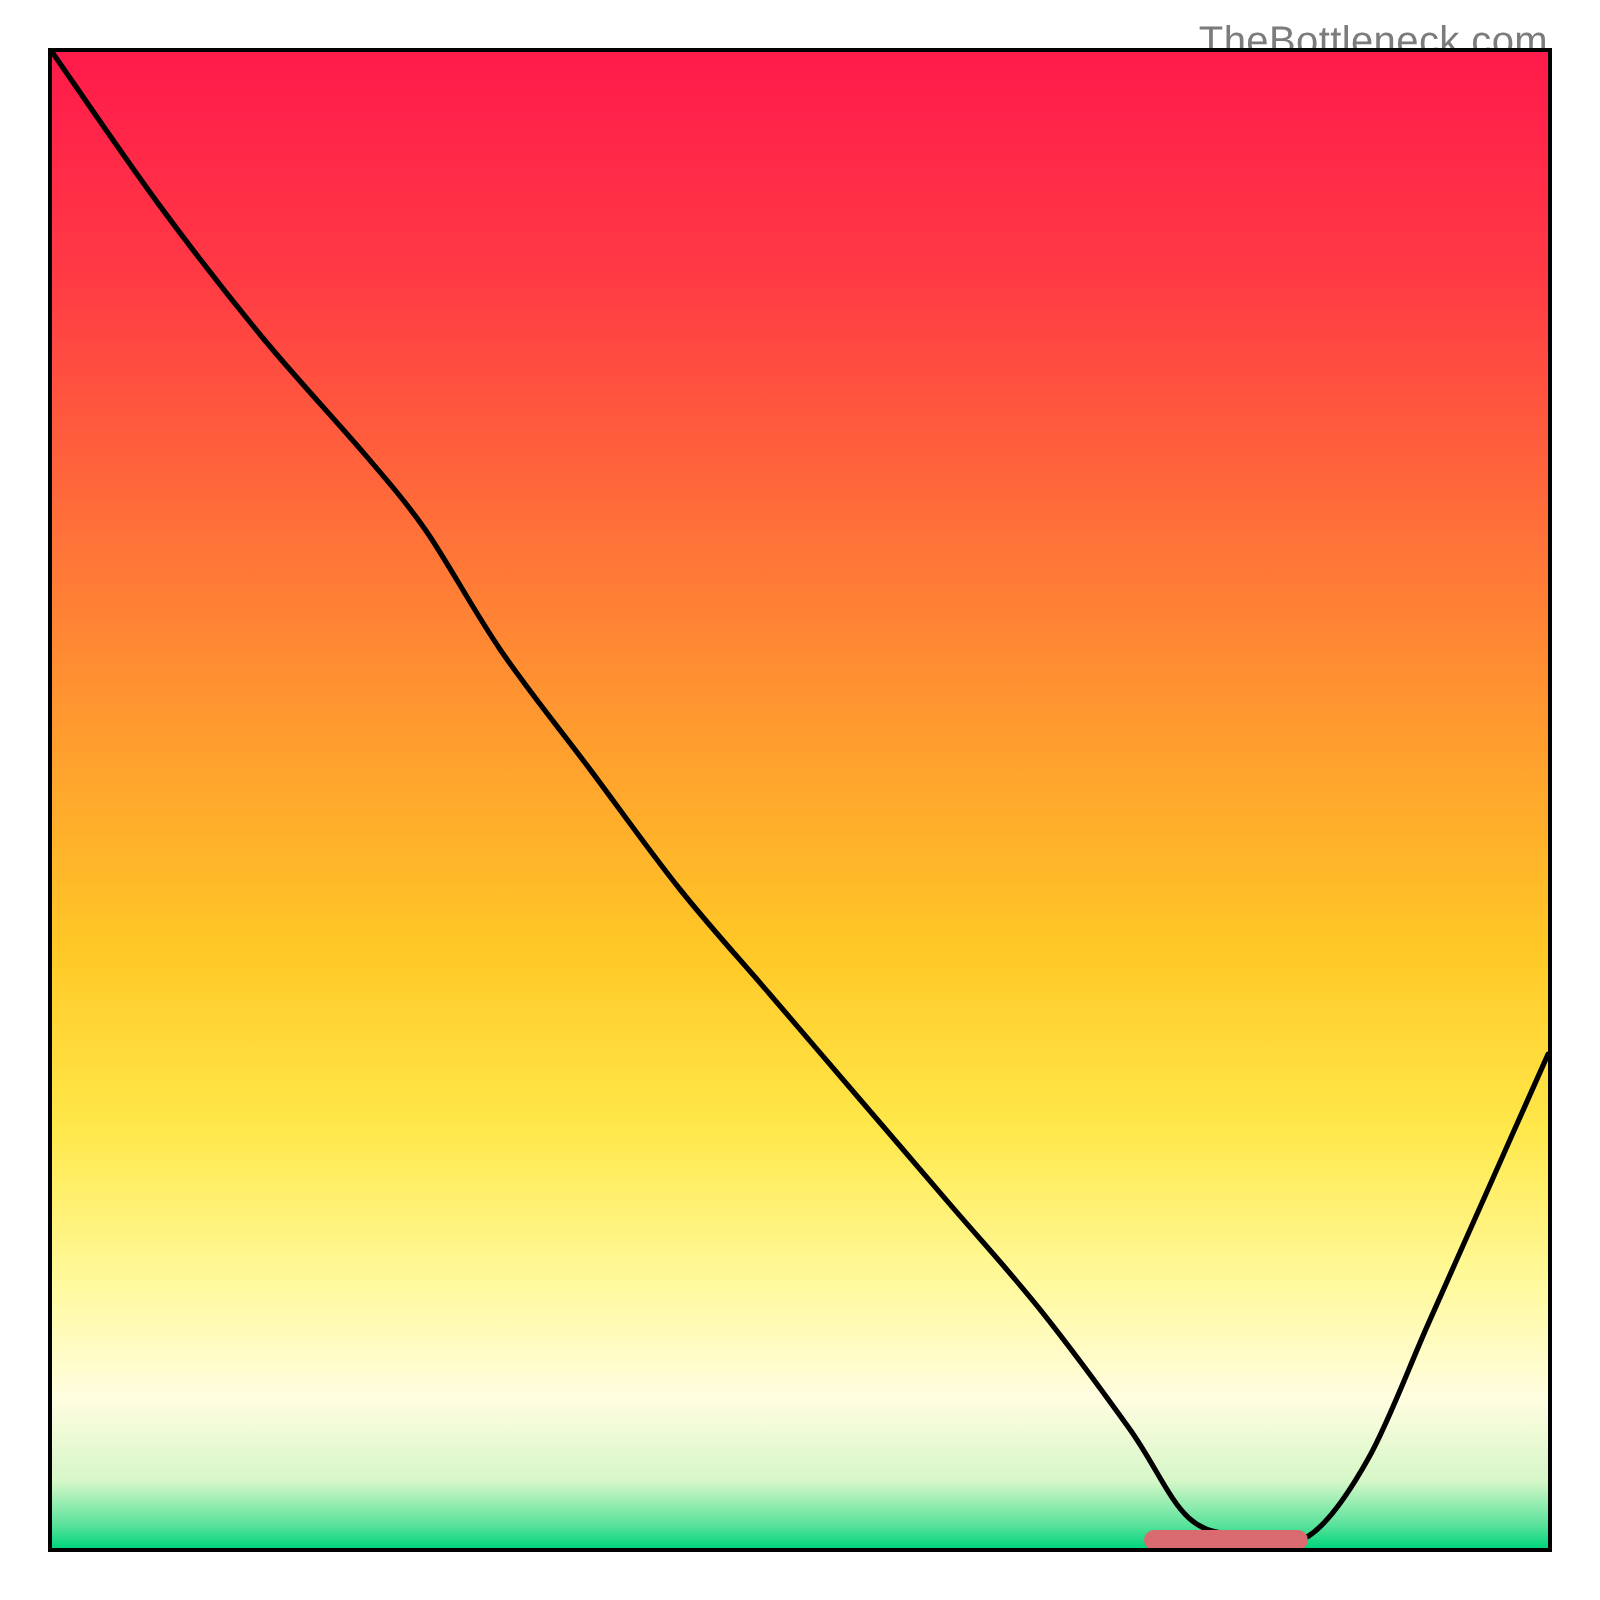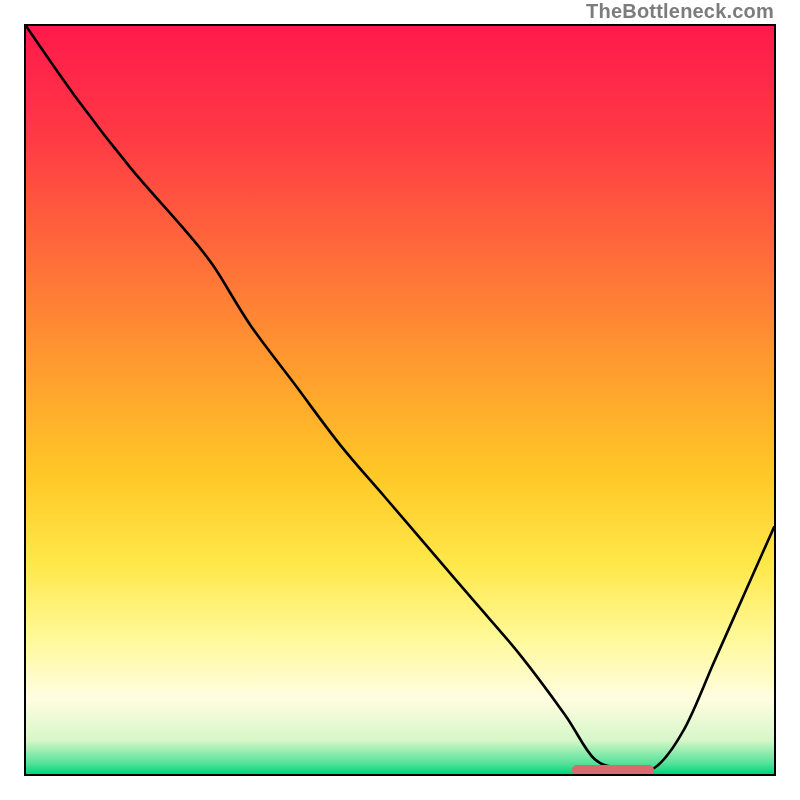--- a/index.html
+++ b/index.html
@@ -26,24 +26,24 @@
     inset: 0;
   }
   .curve-svg {
     position: absolute;
     inset: 0;
     width: 100%;
     height: 100%;
   }
   .watermark {
     position: absolute;
-    top: 0;
+    top: 10px;
     right: 26px;
     font-size: 20px;
-    font-weight: bold;
+    font-weight: normal;
     color: #7c7c7c;
     letter-spacing: 0.2px;
     margin-left: 40px;
   }
   .trough-marker {
     position: absolute;
     height: 10px;
     border-radius: 5px;
     background: #d96a6f;
   }

